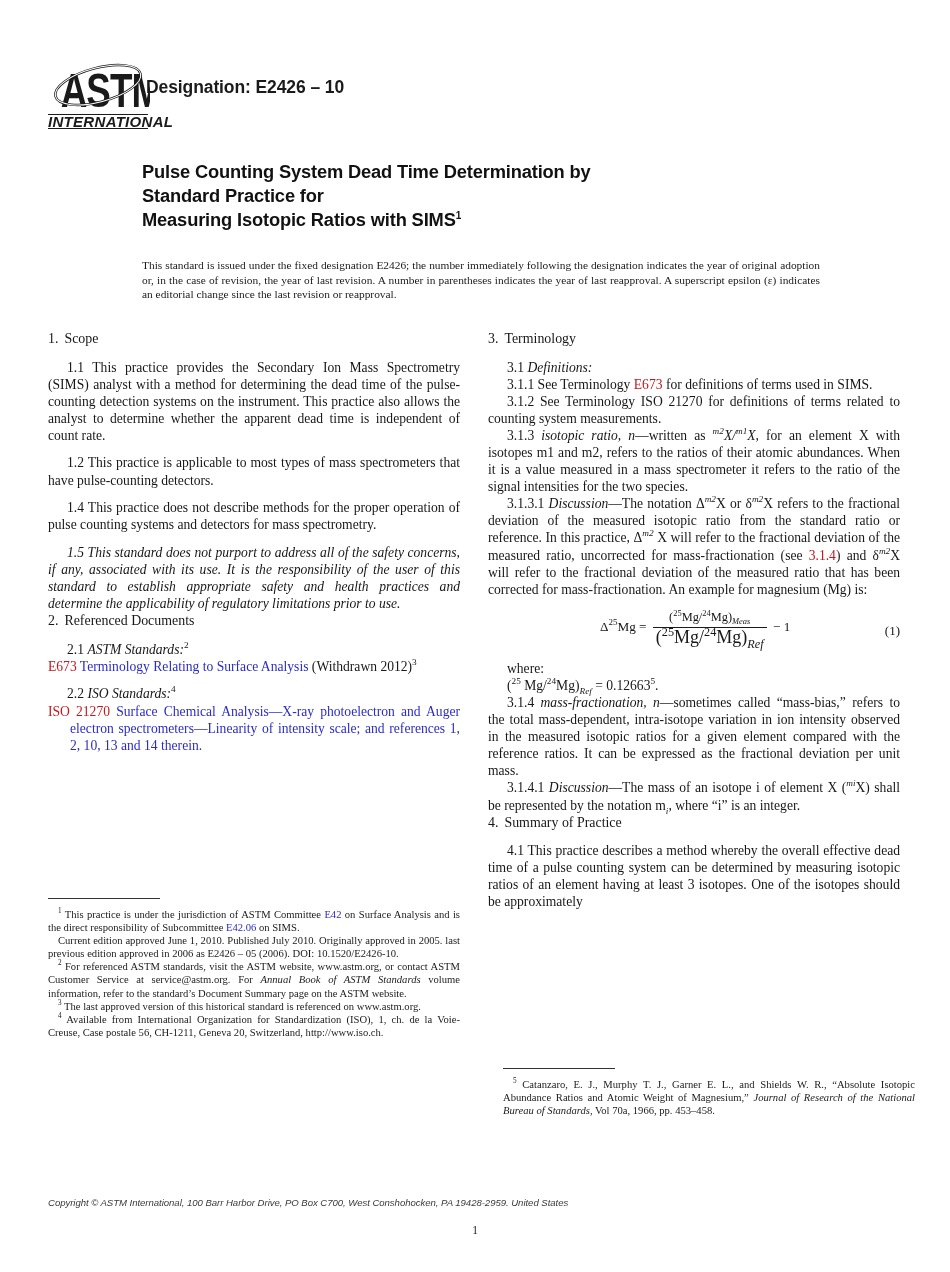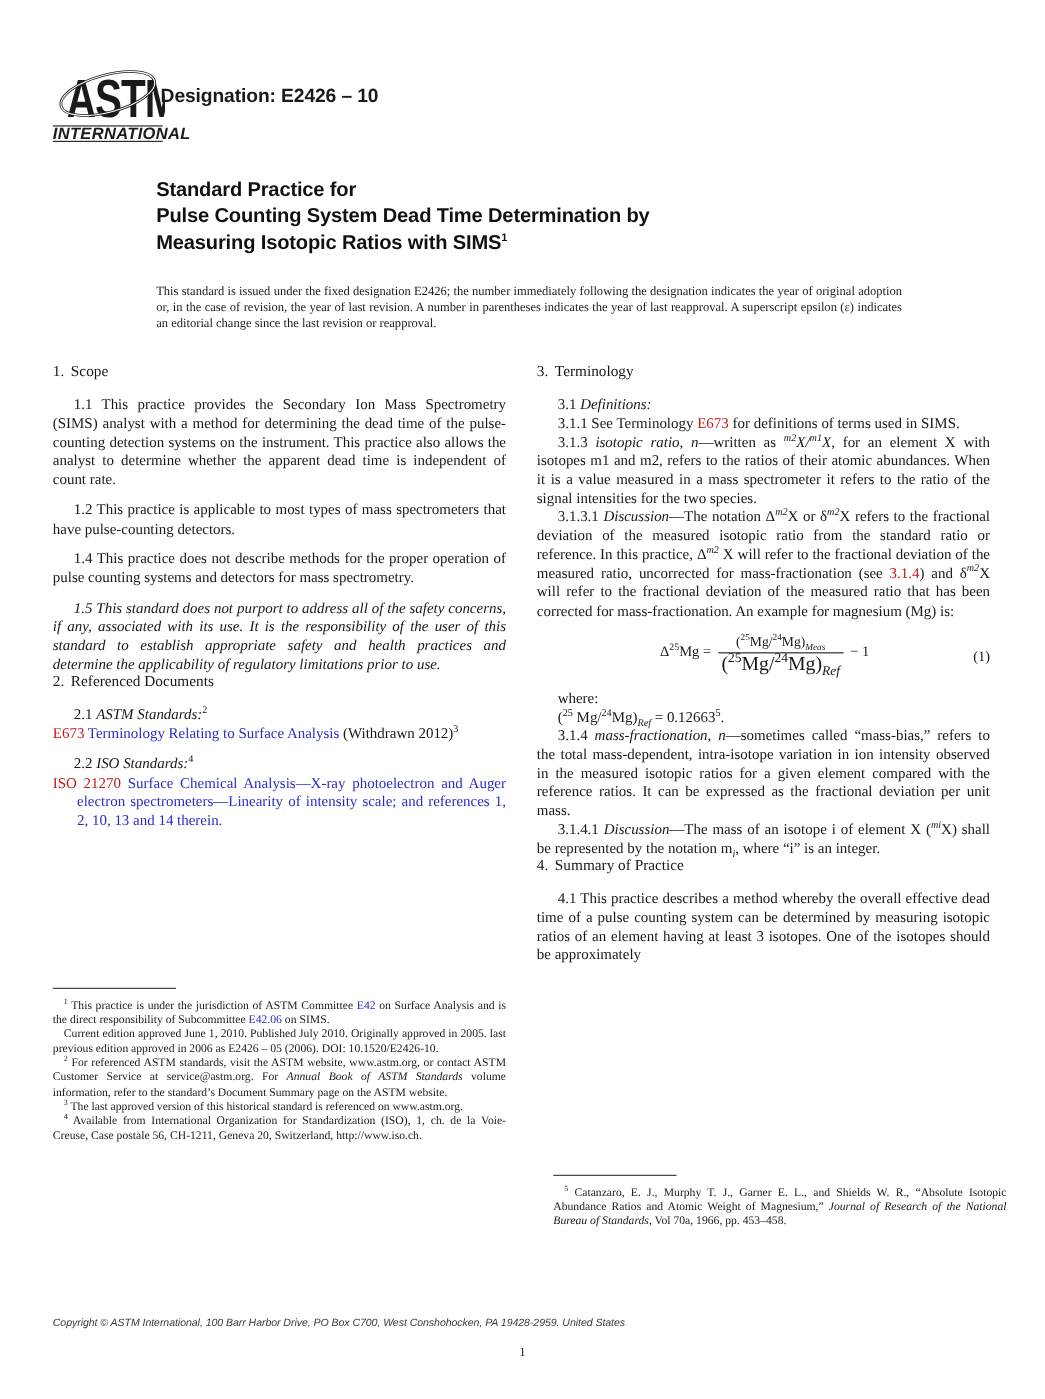--- a/index.html
+++ b/index.html
@@ -248,22 +248,22 @@
           <ellipse cx="52" cy="27" rx="44" ry="17" fill="none" stroke="#1a1a1a" stroke-width="2.4" transform="rotate(-15 52 27)"></ellipse>
           <ellipse cx="52" cy="27" rx="44" ry="17" fill="none" stroke="#ffffff" stroke-width="1.0" transform="rotate(-15 52 27)"></ellipse>
         </svg>
       </div>
       <div class="logo-intl">INTERNATIONAL</div>
     </div>
     <div class="designation">Designation: E2426 – 10</div>
   </div>
 
   <div class="title-block">
+    <div>Pulse Counting System Dead Time Determination by</div>
     <div>Standard Practice for</div>
-    <div>Pulse Counting System Dead Time Determination by</div>
     <div><span>Measuring Isotopic Ratios with SIMS</span><sup>1</sup></div>
   </div>
 
   <div class="issue-note">This standard is issued under the fixed designation E2426; the number immediately following the designation indicates the year of original adoption or, in the case of revision, the year of last revision. A number in parentheses indicates the year of last reapproval. A superscript epsilon (ε) indicates an editorial change since the last revision or reapproval.</div>
 
   <div class="col col-left">
 
     <h2 class="sec">
       <span class="num">1.</span><span>Scope</span>
     </h2>
@@ -304,20 +304,22 @@
     <h2 class="sec">
       <span class="num">3.</span><span>Terminology</span>
     </h2>
 
     <p class="para gap"><span>3.1</span>
        <span class="ital">Definitions:</span></p>
 
     <p class="para"><span>3.1.1</span>
        <span>See Terminology </span><span class="lnk-red">E673</span><span> for definitions of terms used in SIMS.</span></p>
 
+    <p class="para"><span>3.1.2</span>
+       <span>See Terminology ISO 21270 for definitions of terms related to counting system measurements.</span></p>
 
     <p class="para"><span>3.1.3</span>
        <span class="ital">isotopic ratio, n</span><span>—written as </span><sup class="ital">m2</sup><span class="ital">X/</span><sup class="ital">m1</sup><span class="ital">X</span><span>, for an element X with isotopes m1 and m2, refers to the ratios of their atomic abundances. When it is a value measured in a mass spectrometer it refers to the ratio of the signal intensities for the two species.</span></p>
 
     <p class="para"><span>3.1.3.1</span>
        <span class="ital">Discussion</span><span>—The notation Δ</span><sup class="ital">m2</sup><span>X or δ</span><sup class="ital">m2</sup><span>X refers to the fractional deviation of the measured isotopic ratio from the standard ratio or reference. In this practice, Δ</span><sup class="ital">m2</sup><span> X will refer to the fractional deviation of the measured ratio, uncorrected for mass-fractionation (see </span><span class="lnk-red">3.1.4</span><span>) and δ</span><sup class="ital">m2</sup><span>X will refer to the fractional deviation of the measured ratio that has been corrected for mass-fractionation. An example for magnesium (Mg) is:</span></p>
 
     <div class="eq-row">
       <div class="eq-body"><span>Δ</span><sup>25</sup><span>Mg</span>
         <span>=</span>

